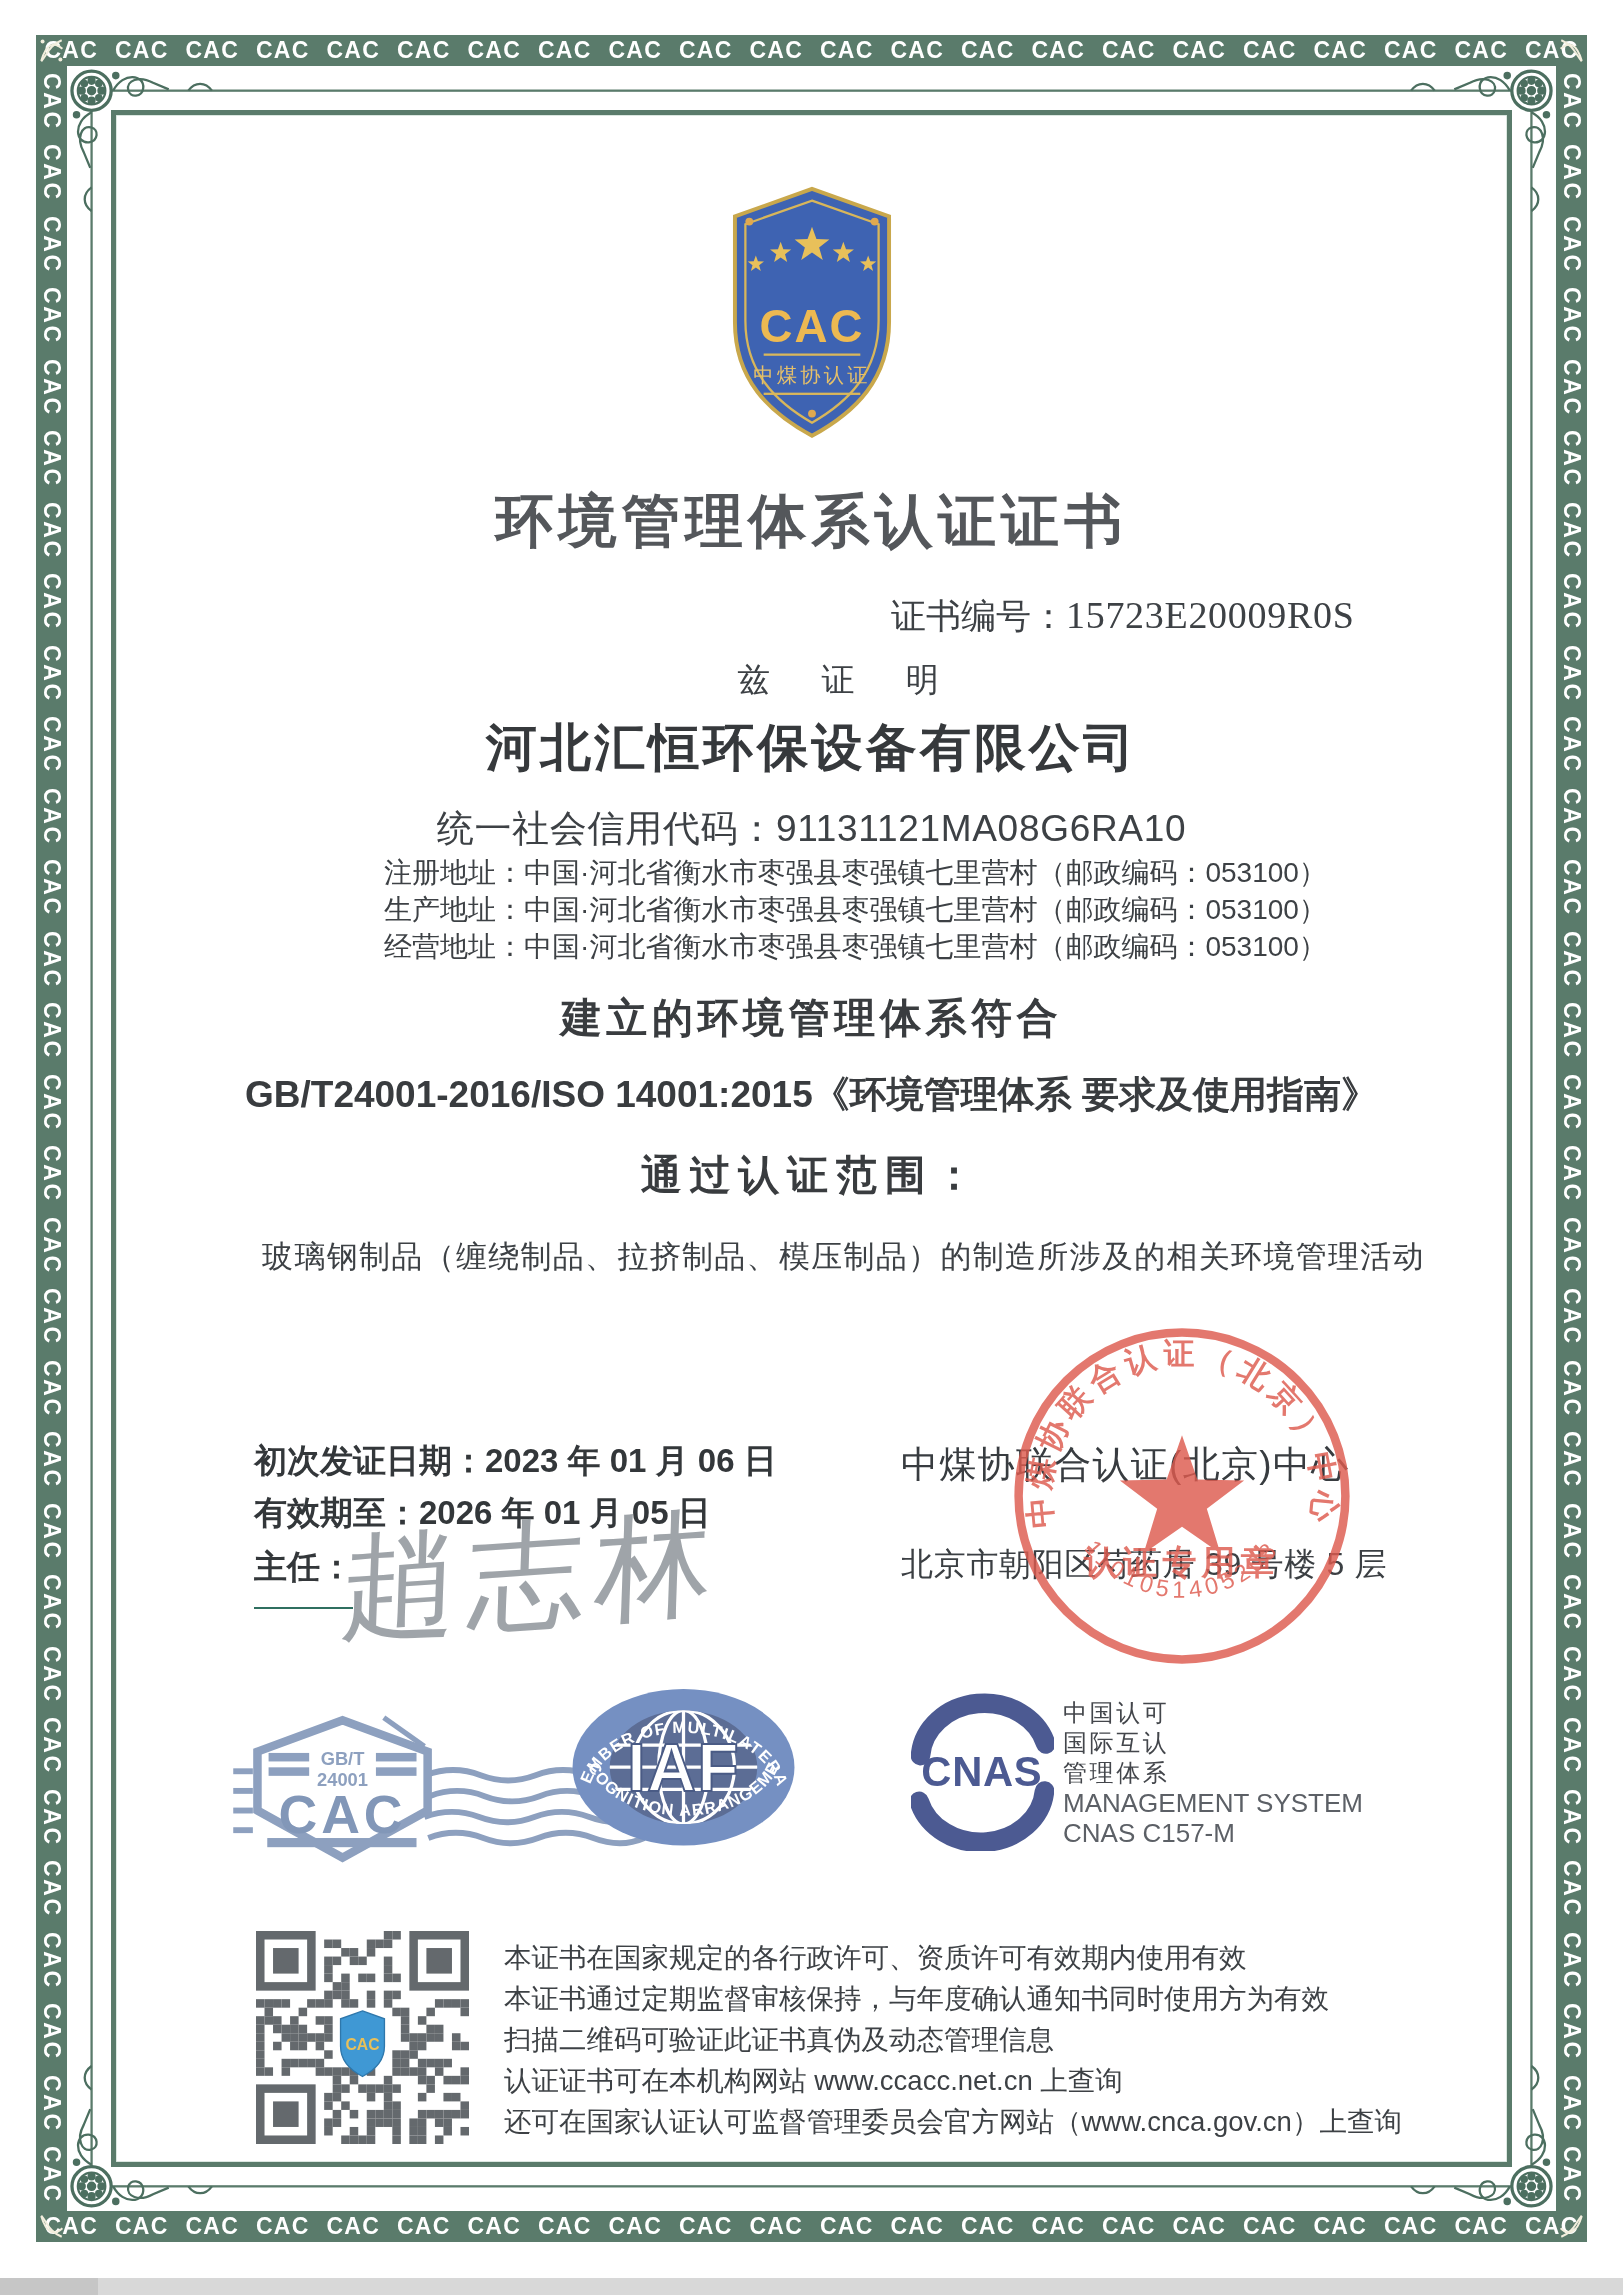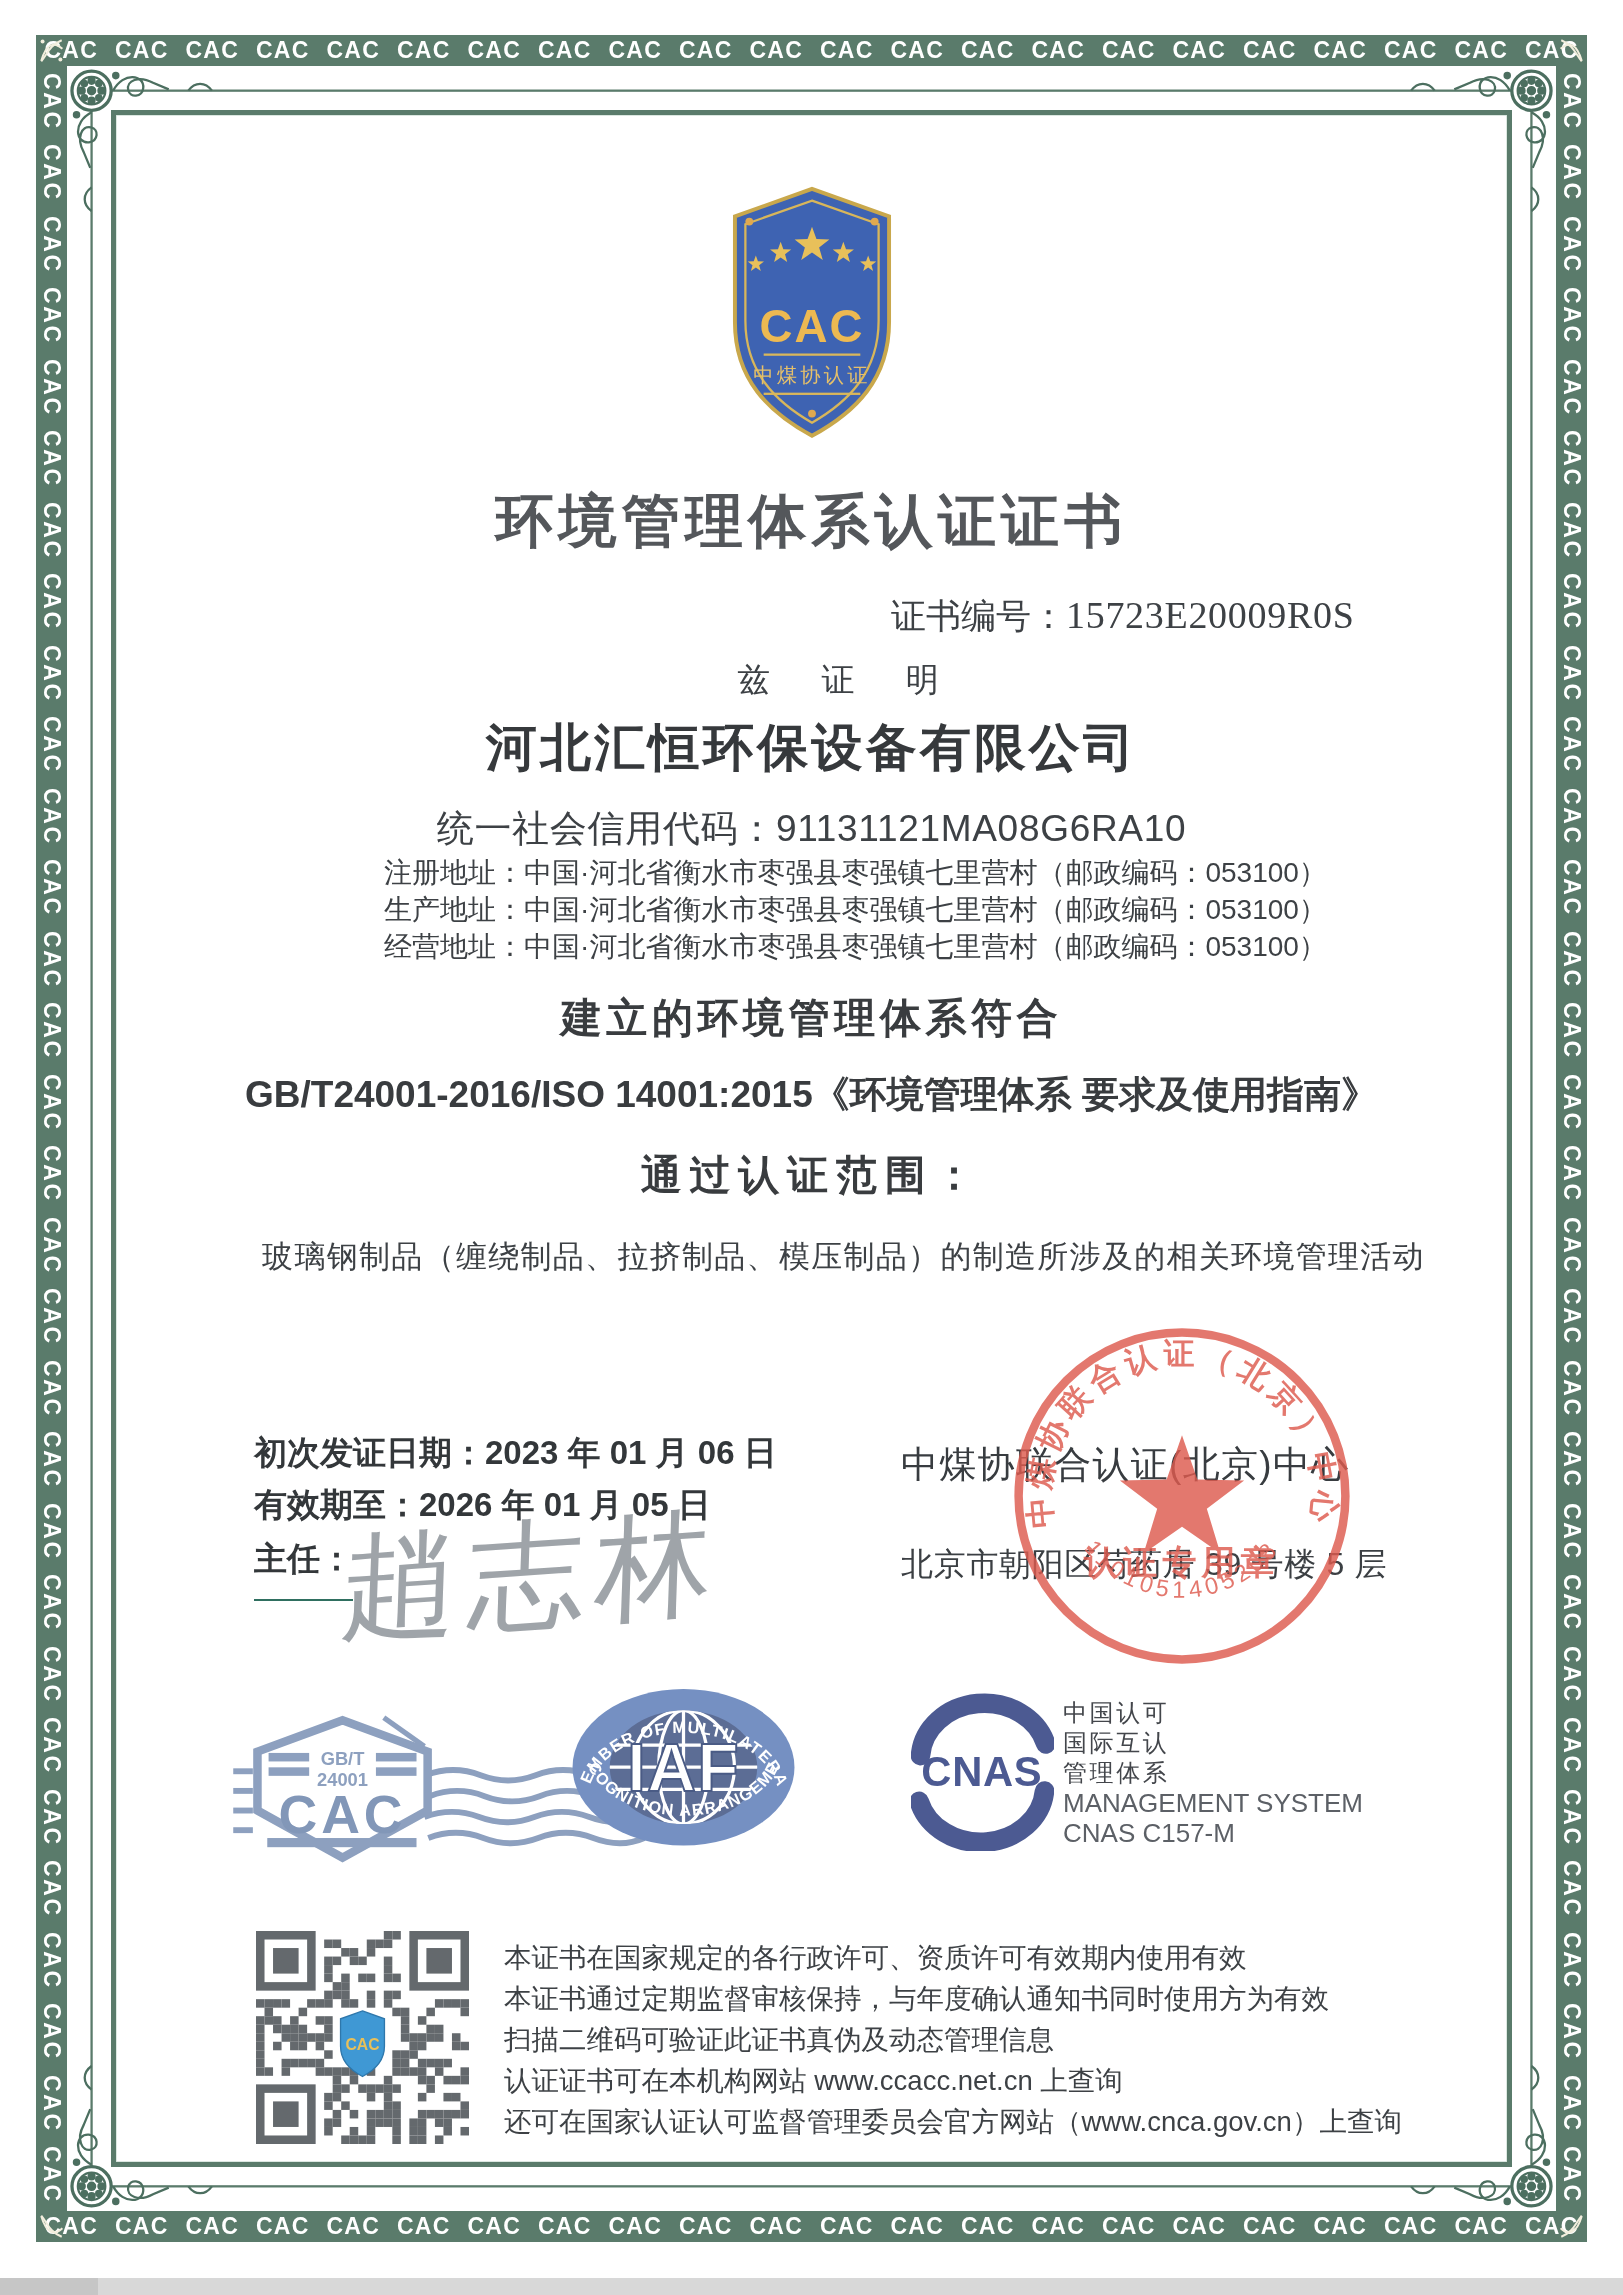--- a/index.html
+++ b/index.html
@@ -27,21 +27,21 @@
   .cert-no .serif{font-family:"Liberation Serif", serif;font-size:38px;letter-spacing:0.7px;}
   .hereby{top:658px;font-size:33px;letter-spacing:21px;color:var(--text-dark);margin-left:37px;}
   .company{top:714px;font-size:51px;font-weight:700;letter-spacing:3.3px;color:#36393c;}
   .credit{top:804px;font-size:37px;color:var(--text-dark);letter-spacing:0.7px;}
   .addr{position:absolute;left:0;width:100%;text-align:center;font-size:28px;line-height:37px;color:var(--text-dark);top:854px;margin-left:44px;}
   .conform{top:991px;font-size:41px;font-weight:700;letter-spacing:4.6px;color:#393c3f;}
   .standard{top:1070px;font-size:37px;font-weight:700;letter-spacing:0px;color:#393c3f;}
   .scope-title{top:1148px;font-size:41px;font-weight:700;letter-spacing:7.8px;color:#393c3f;}
   .scope{top:1236px;font-size:31px;letter-spacing:1.3px;color:var(--text-dark);padding-left:32px;}
   
-  .ldate{position:absolute;left:254px;font-size:33px;font-weight:600;color:#33373a;white-space:nowrap;}
+  .ldate{position:absolute;left:254px;font-size:33px;font-weight:600;color:#33373a;white-space:nowrap;margin-top:8px;}
   .l1{top:1431px;} .l2{top:1483px;}
   .director{top:1537px;}
   .director span{border-bottom:2.6px solid #2f6f60;padding-bottom:22px;}
   .signature{position:absolute;left:340px;top:1498px;font-size:116px;color:var(--signature-gray);
              transform:rotate(-4deg) skewX(-6deg);letter-spacing:11.8px;opacity:.85;}
   .issuer{position:absolute;left:901px;top:1440px;font-size:37px;letter-spacing:1.3px;color:#383c40;white-space:nowrap;}
   .issuer-addr{position:absolute;left:901px;top:1543px;font-size:32px;letter-spacing:0.7px;color:#3b3f43;white-space:nowrap;}
   .stamp{position:absolute;left:999px;top:1313px;width:366px;height:366px;opacity:.82;}
   
   .cac-mark{position:absolute;left:228px;top:1711px;width:432px;height:167px;}

